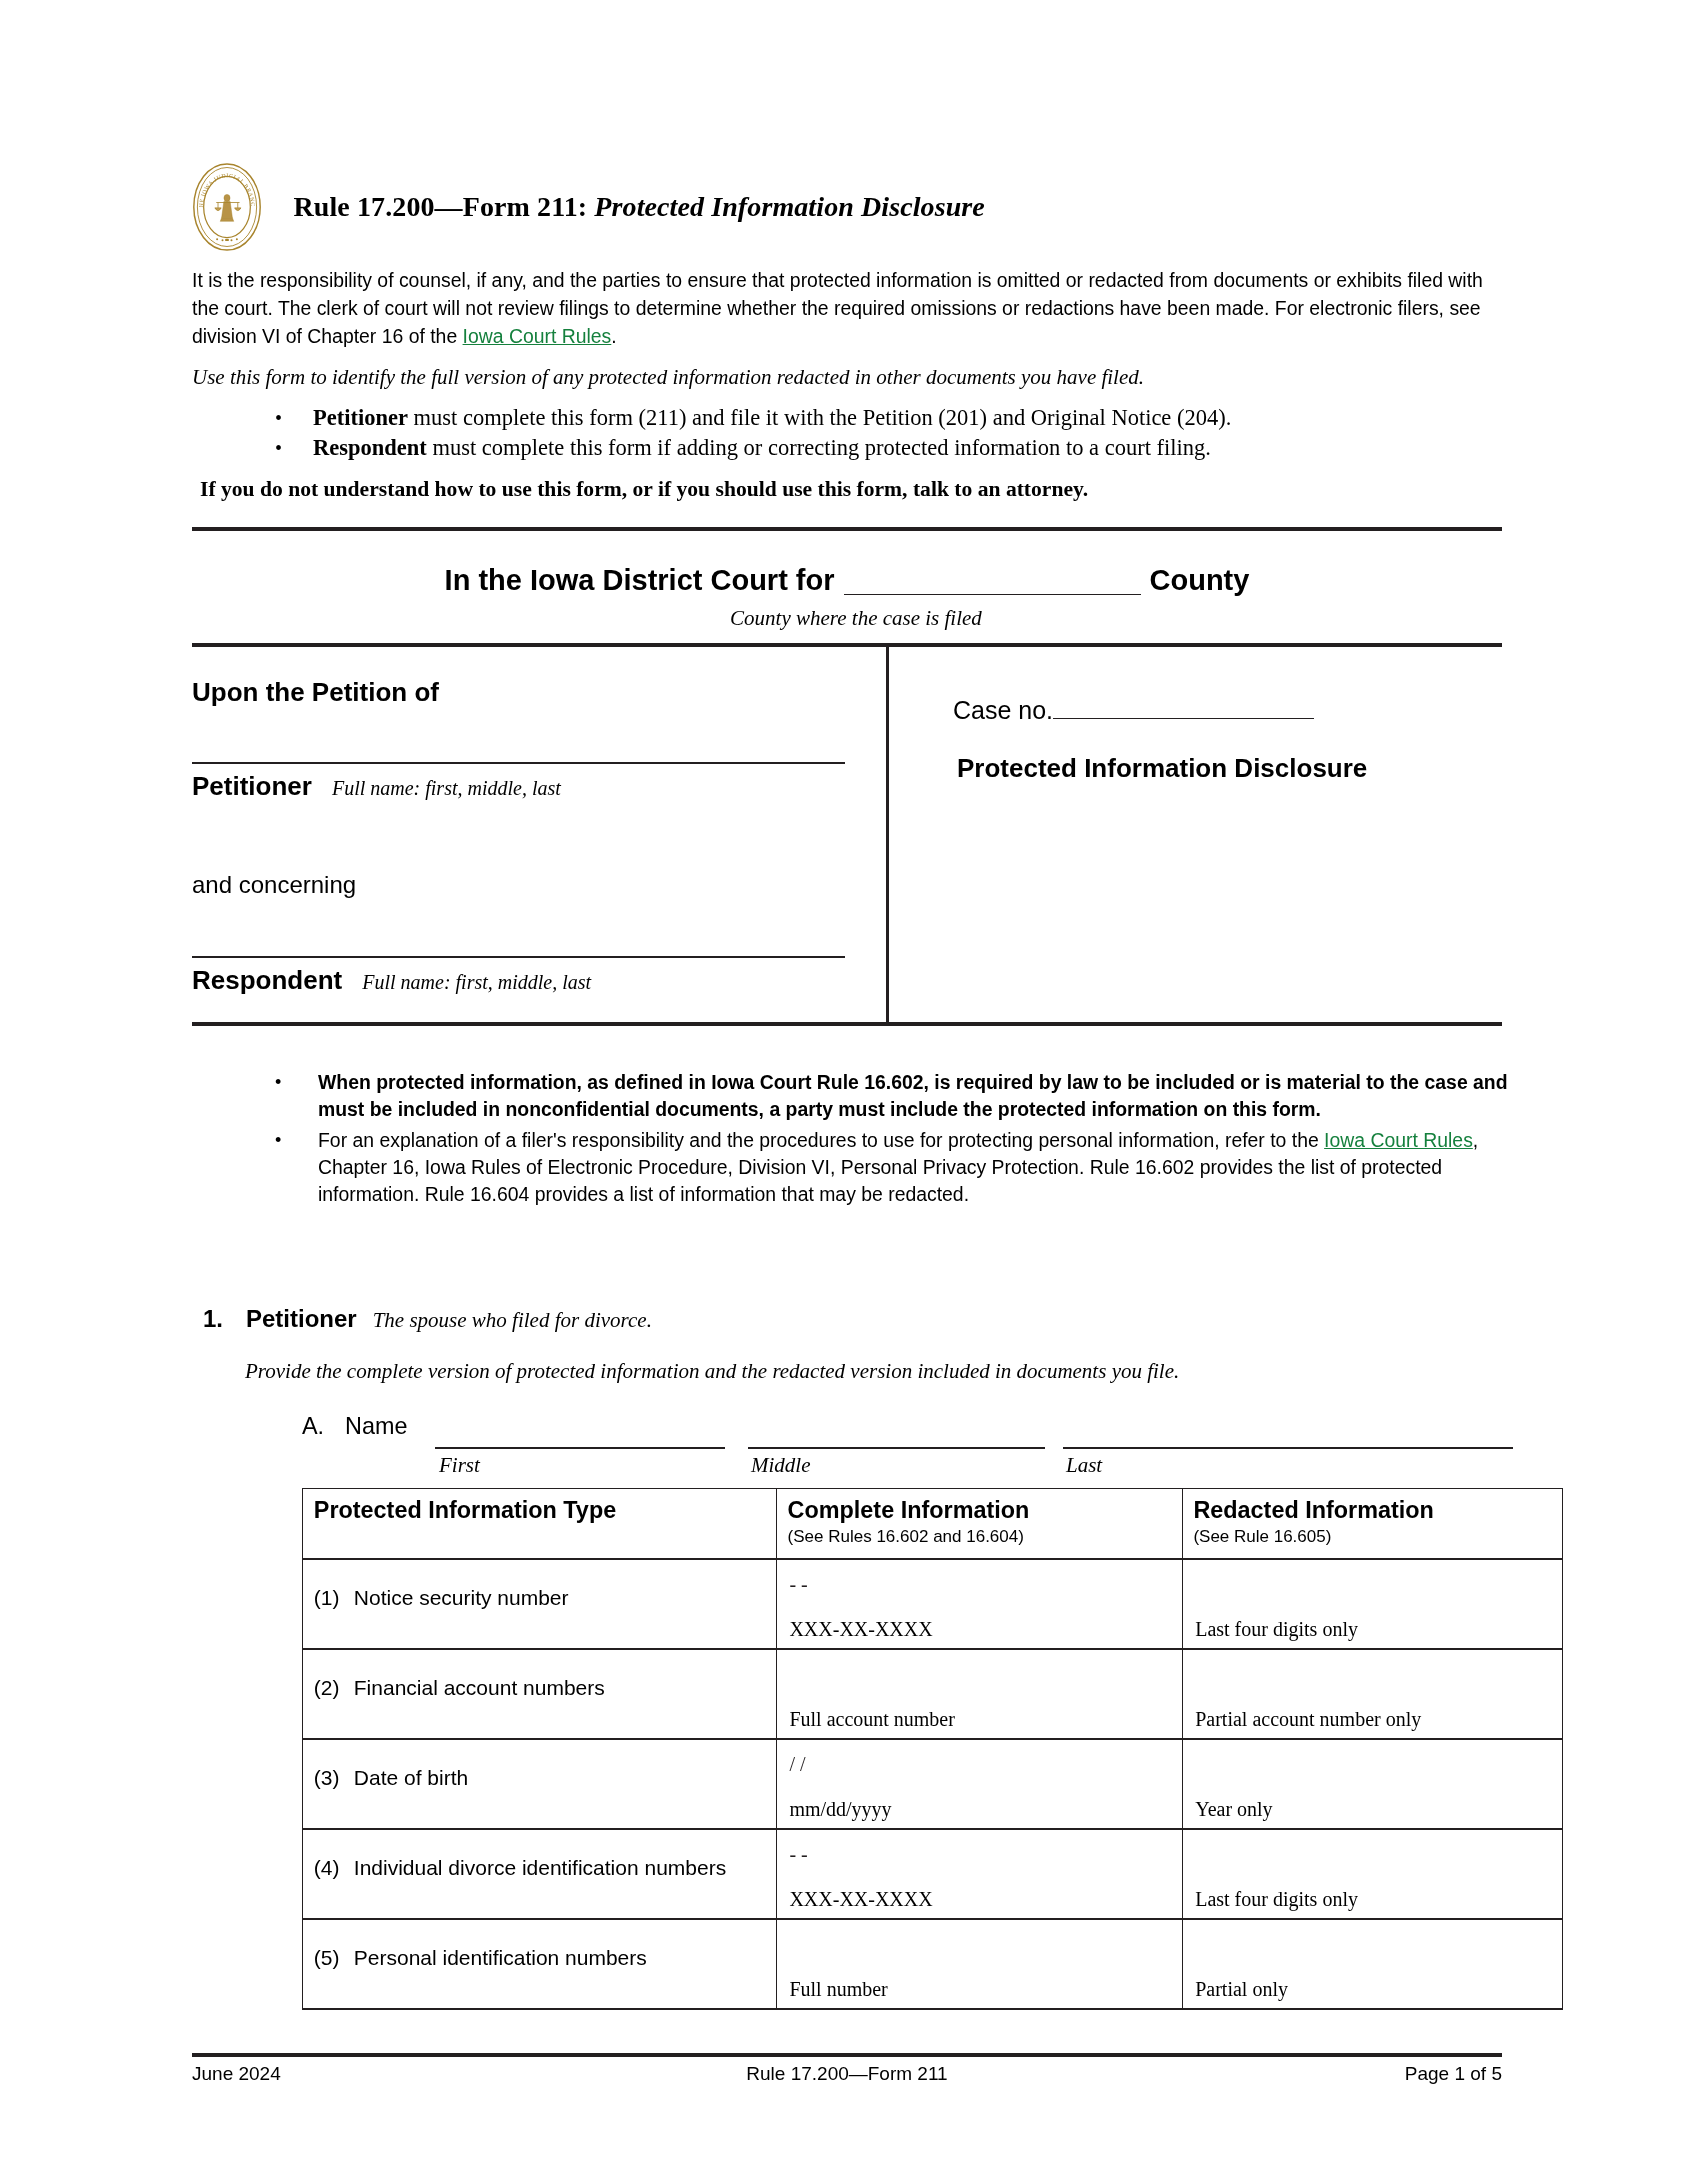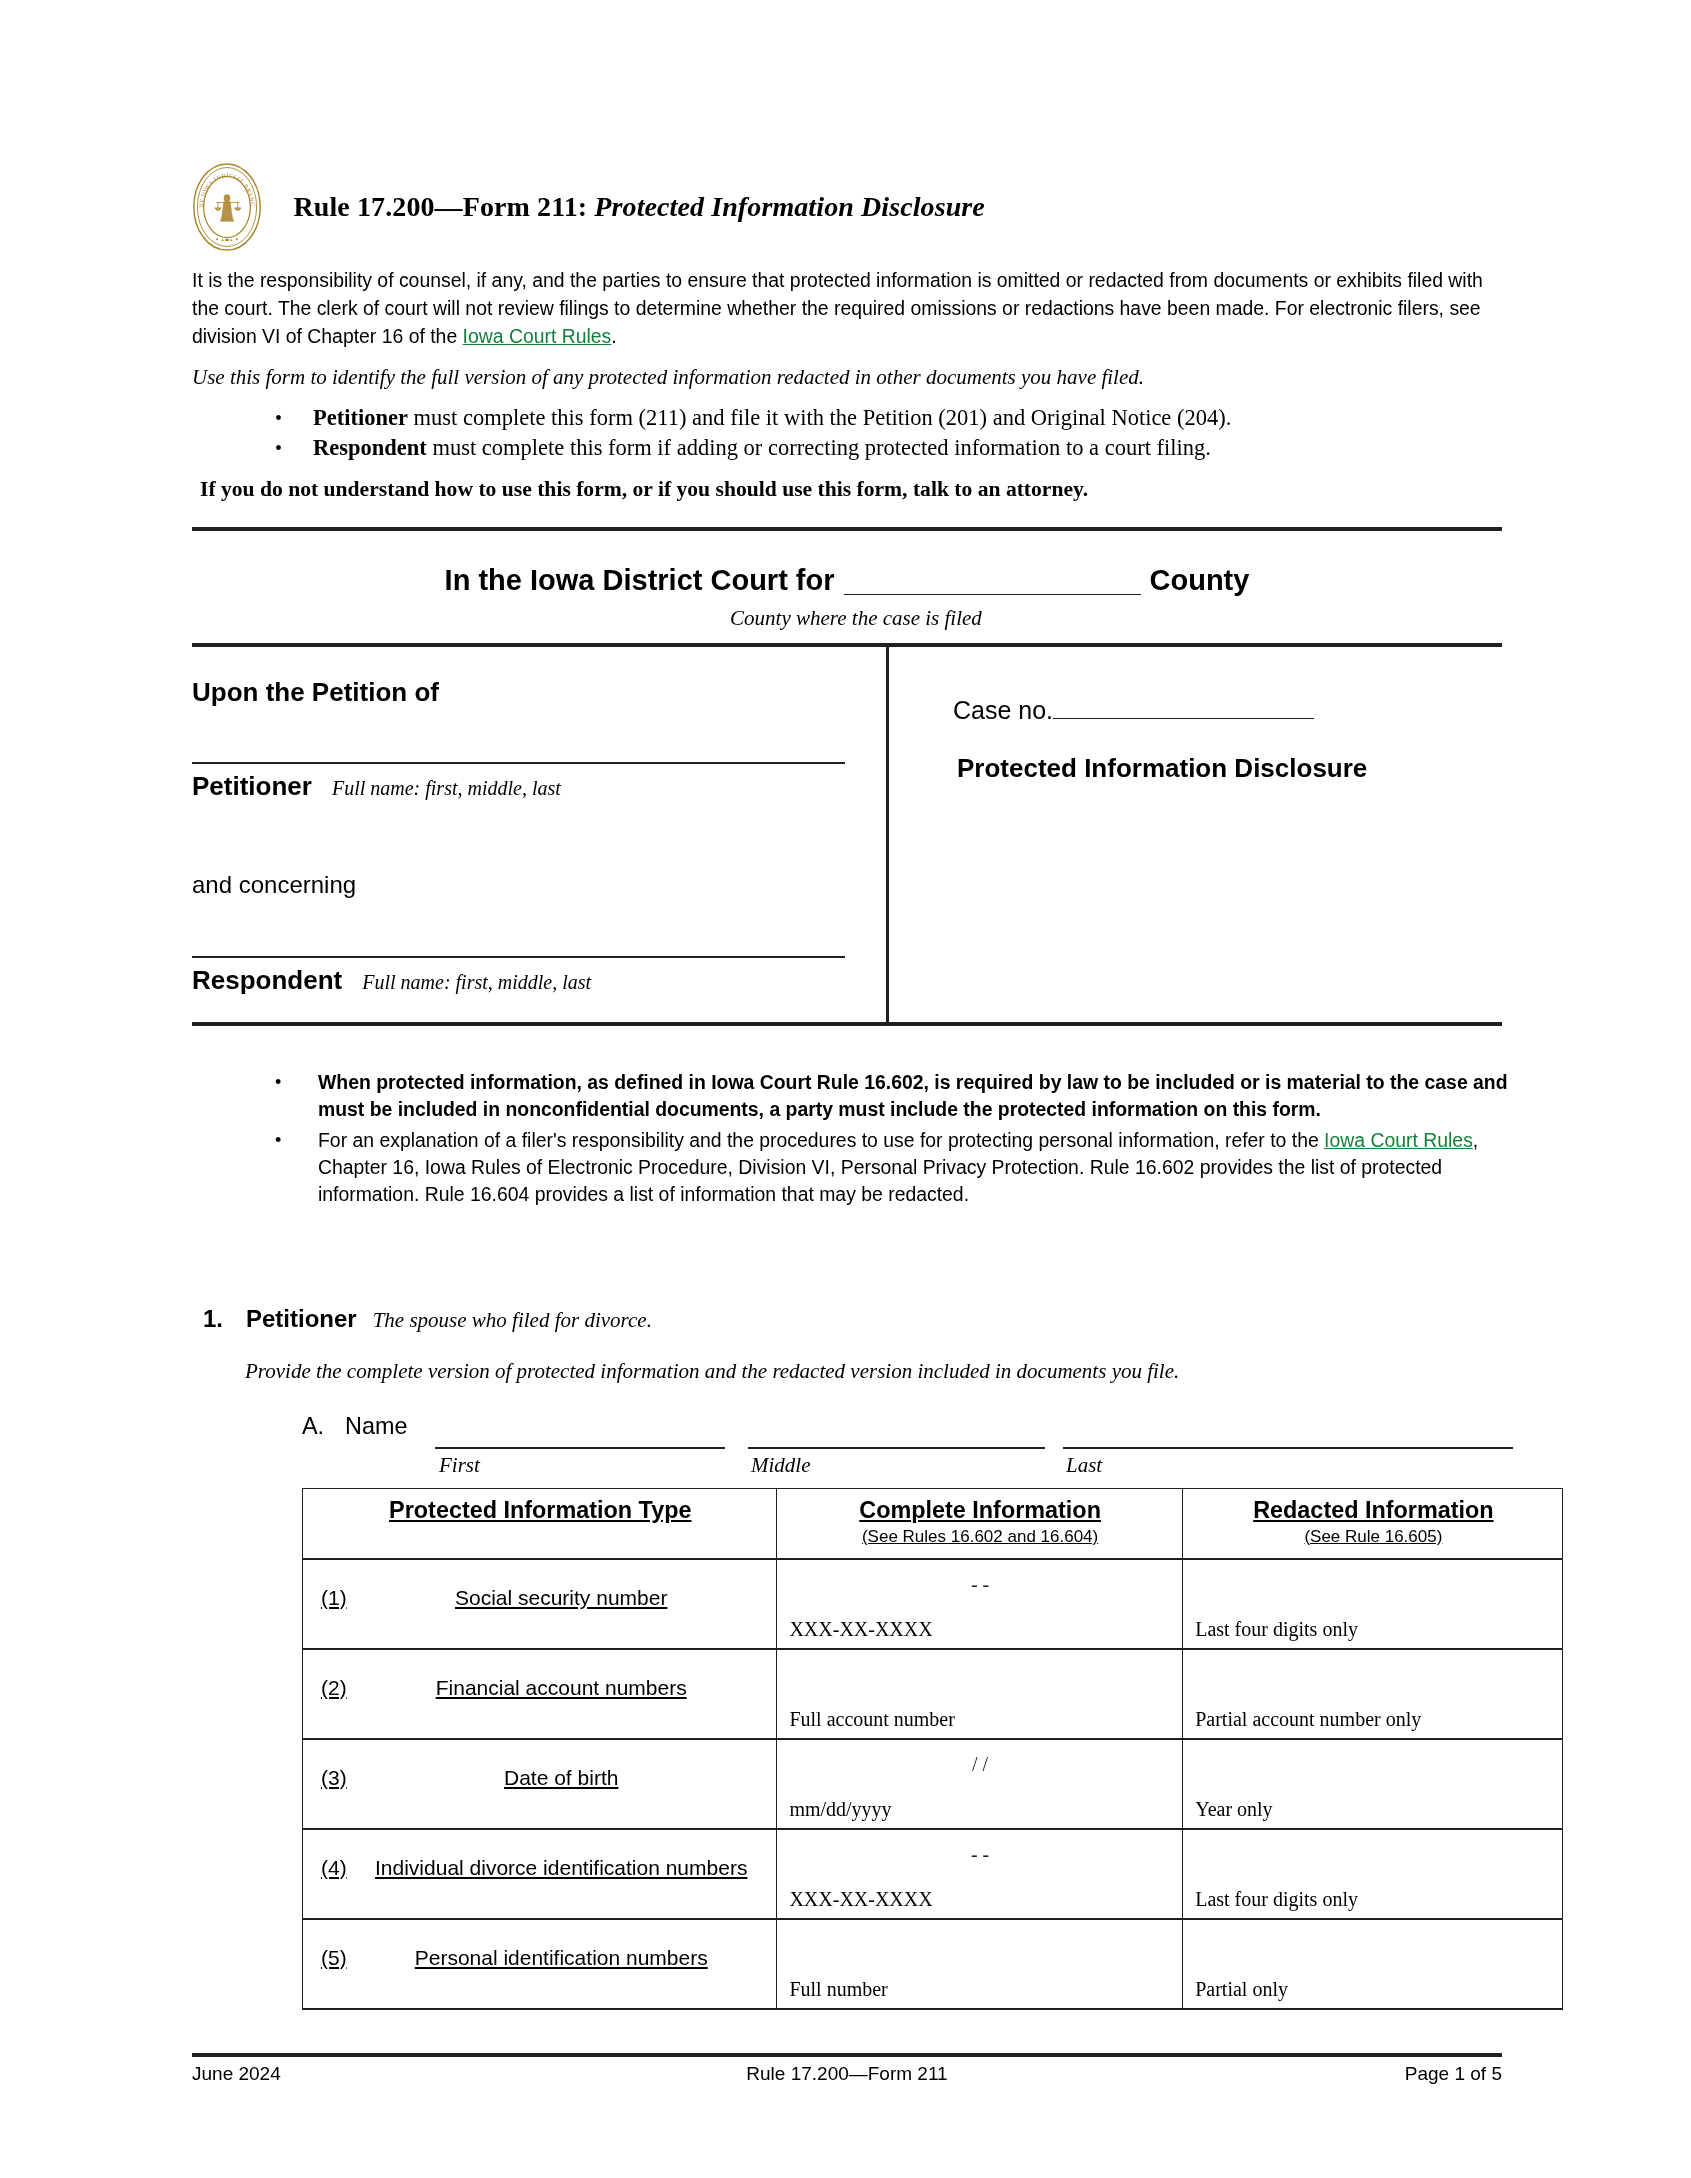--- a/index.html
+++ b/index.html
@@ -349,22 +349,21 @@
     left: 302px;
     top: 1488px;
     width: 1200px;
     border-collapse: collapse;
     table-layout: fixed;
   }
   .pi-table td, .pi-table th {
     border: 0.9px solid #231f20;
     vertical-align: top;
     padding: 0;
-    text-align: center;
-    text-decoration: underline;
+    text-align: left;
   }
   .pi-table thead th {
     border-bottom: 2.7px solid #231f20;
     padding: 8px 9px 10.8px 10.8px;
   }
   .pi-table thead th.c1 { width: 453px; }
   .pi-table thead th.c2 { width: 385px; }
   .pi-table thead th.c3 { width: 360px; }
   .th-main {
     font-size: 23.4px;
@@ -582,21 +581,21 @@
           <span class="th-main">Redacted Information</span>
           <span class="th-sub">(See Rule 16.605)</span>
         </th>
       </tr>
     </thead>
     <tbody>
       <tr>
         <td>
           <div class="row-type">
             <span class="rnum">(1)</span>
-            <span class="rtxt">Social security number</span>
+            <span class="rtxt">Notice security number</span>
           </div>
         </td>
         <td class="cell-complete">
           <div class="fill-pattern">-      -</div>
           <div class="hintlab">XXX-XX-XXXX</div>
         </td>
         <td class="cell-redacted">
           <div class="hintlab red">Last four digits only</div>
         </td>
       </tr>

